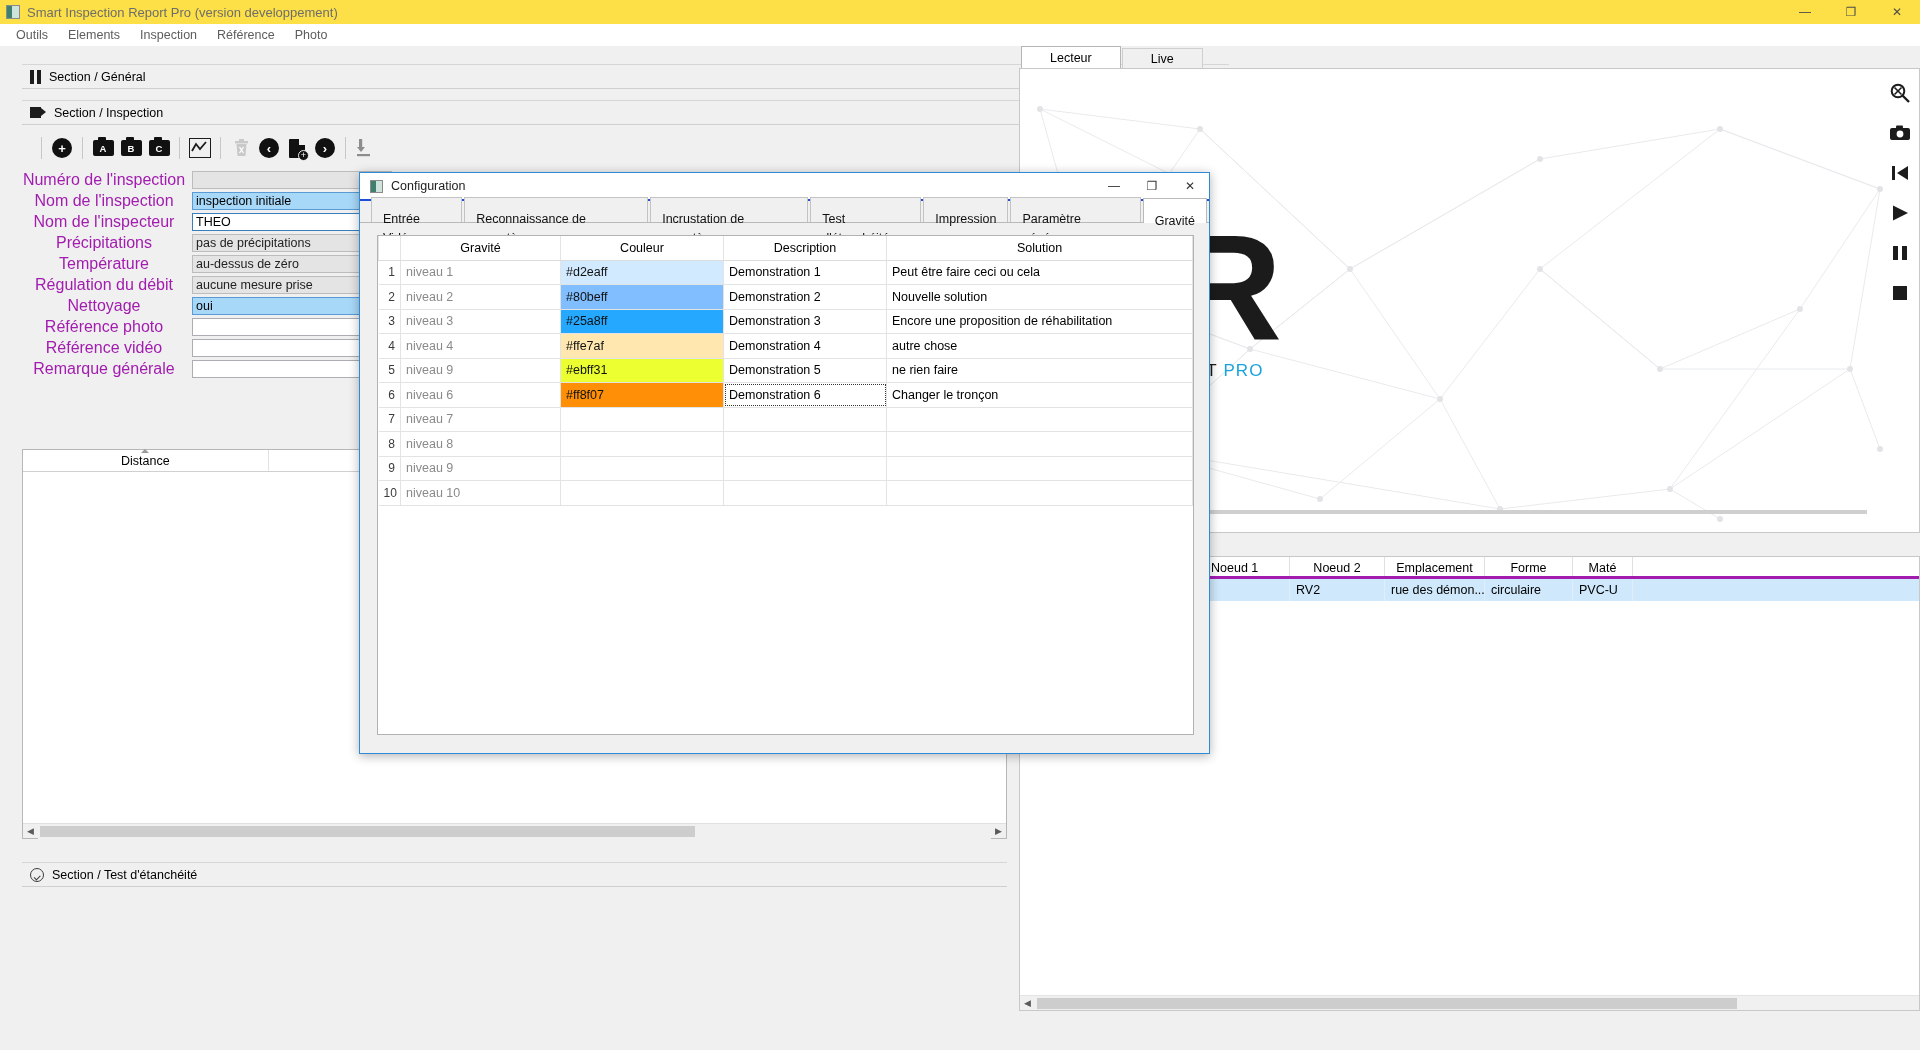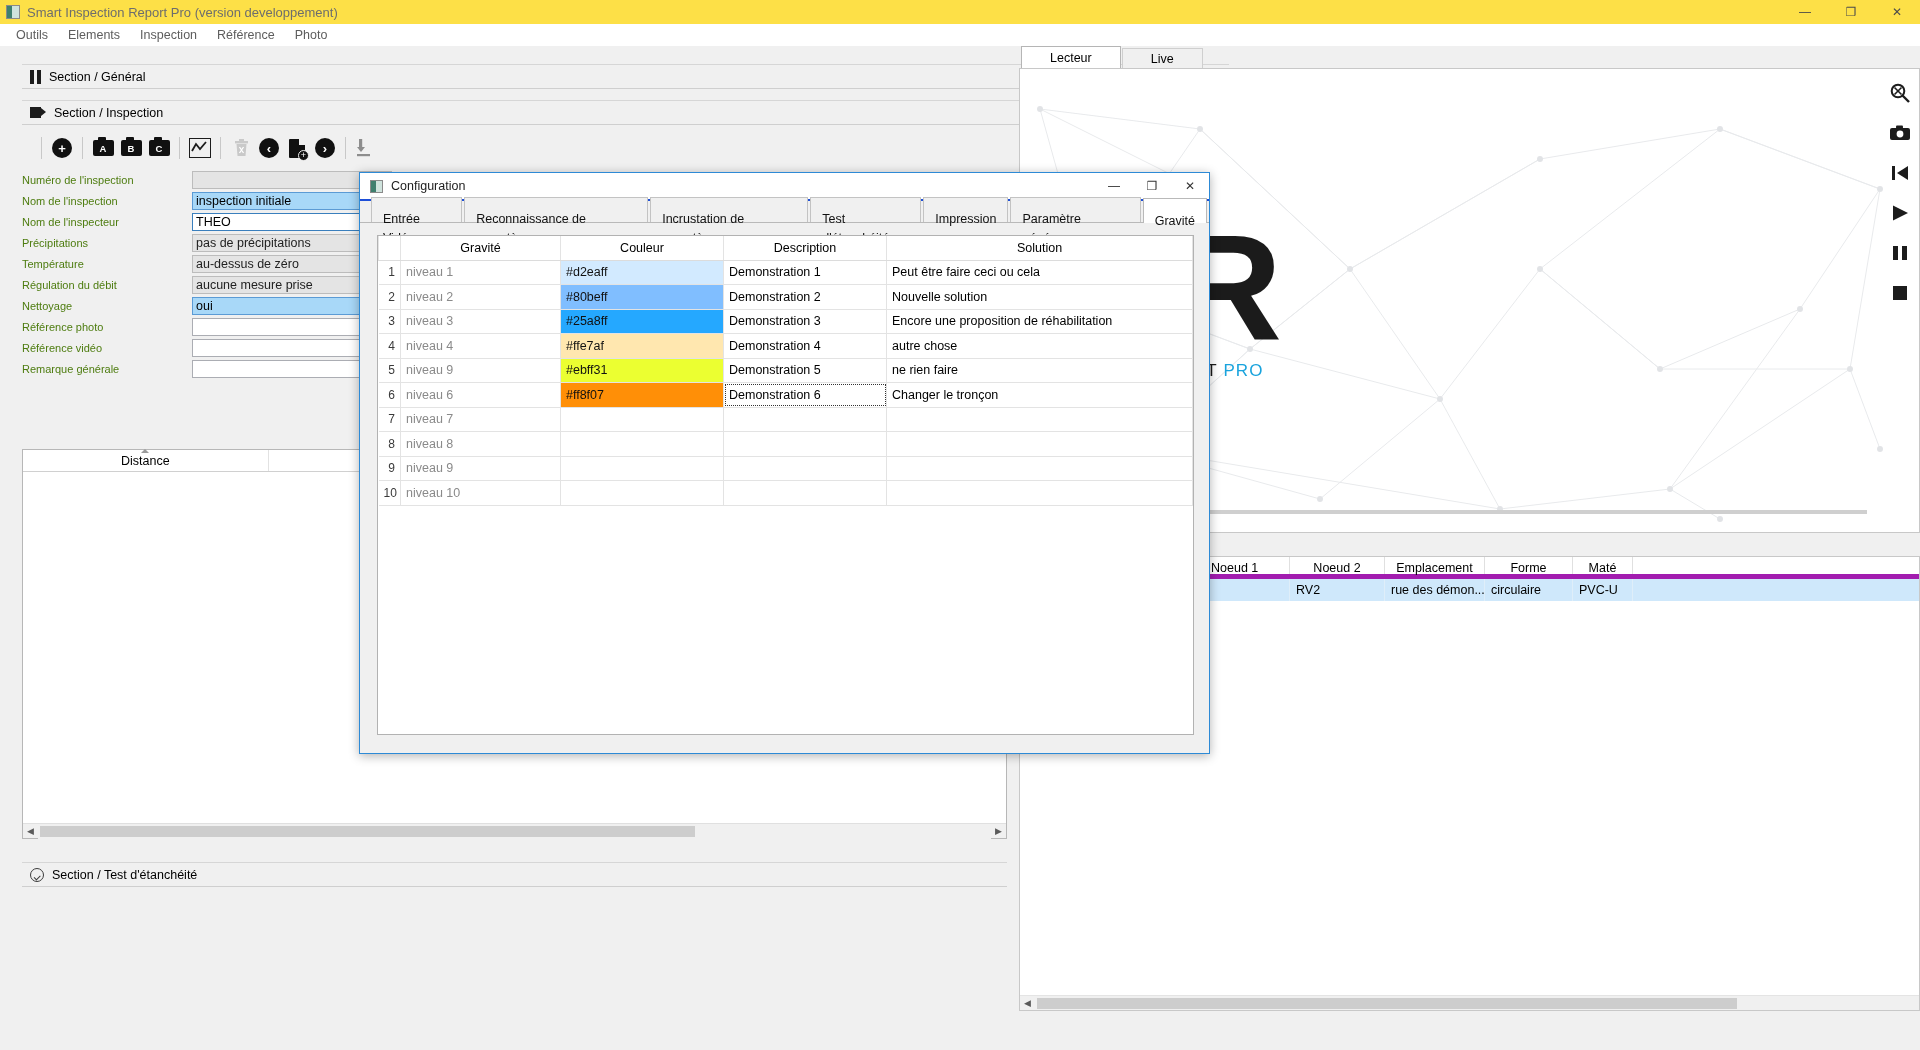--- a/index.html
+++ b/index.html
@@ -109,21 +109,21 @@
     background:#111; color:#fff; font-size:9px; display:flex; align-items:center;
     justify-content:center; border:1.5px solid #f0f0f0;
   }
   .chartico { width: 22px; height: 20px; border: 1.6px solid #1c1c1c; position: relative; }
   .trashico { width: 15px; height: 18px; position: relative; }
   .dlico { width: 20px; height: 22px; position: relative; }
 
   .form { padding: 4px 0 0 0; }
   .frow { display: flex; align-items: center; height: 21px; margin-bottom: 0px; }
   .flabel {
-    width: 170px; text-align: left; padding-right: 6px; font-size: 11px; color: #4d7c0f;
+    width: 170px; text-align: center; padding-right: 6px; font-size: 16px; color: #a21caf;
   }
   .finput {
     width: 200px; height: 18px; border: 1px solid #abadb3; background: #fff;
     font-size: 12.5px; padding: 0 3px; line-height: 16px; color: #000;
     white-space: nowrap; overflow: hidden;
   }
   .finput.readonly { background: #e4e4e4; border-color: #bcbcbc; color:#222; }
   .finput.sel      { background: #a8d8f8; border-color: #5b9bd5; }
   .finput.focus    { border: 1px solid #3a7fbd; }
   .finput.empty    { background: #fff; }
@@ -182,21 +182,21 @@
   .vidtools {
     position: absolute; right: 0; top: 22px; width: 40px; height: 465px;
     display:flex; flex-direction: column; align-items:center; padding-top: 14px; gap: 18px;
   }
   .vt { width: 22px; height: 22px; display:flex; align-items:center; justify-content:center; }
 
   .right-grid {
     position: absolute; left: 0px; top: 510px; width: 901px; height: 455px;
     background:#fff; border: 1px solid #c8c8c8;
   }
-  .rg-head { display:flex; height: 22px; border-bottom:5px solid #a21caf; }
+  .rg-head { display:flex; height: 22px; border-bottom:3px solid #a21caf; }
   .rg-th { text-align:center; line-height:22px; font-size:12.5px; border-right:1px solid #e0e0e0; }
   .rg-row { display:flex; height: 22px; background:#cfe8fb; }
   .rg-td { font-size:12.5px; line-height:22px; padding-left:6px; border-right:1px solid #dfeef9; overflow:hidden; white-space:nowrap; }
   .rg-hscroll {
     position:absolute; left:0; bottom:0; width:100%; height:15px; background:#f0f0f0; display:flex; align-items:center;
     border-top:1px solid #e4e4e4;
   }
   .rg-hscroll .thumb { position:absolute; left:17px; top:2px; height:11px; width:700px; background:#cdcdcd; }
 
   .statusbar {

